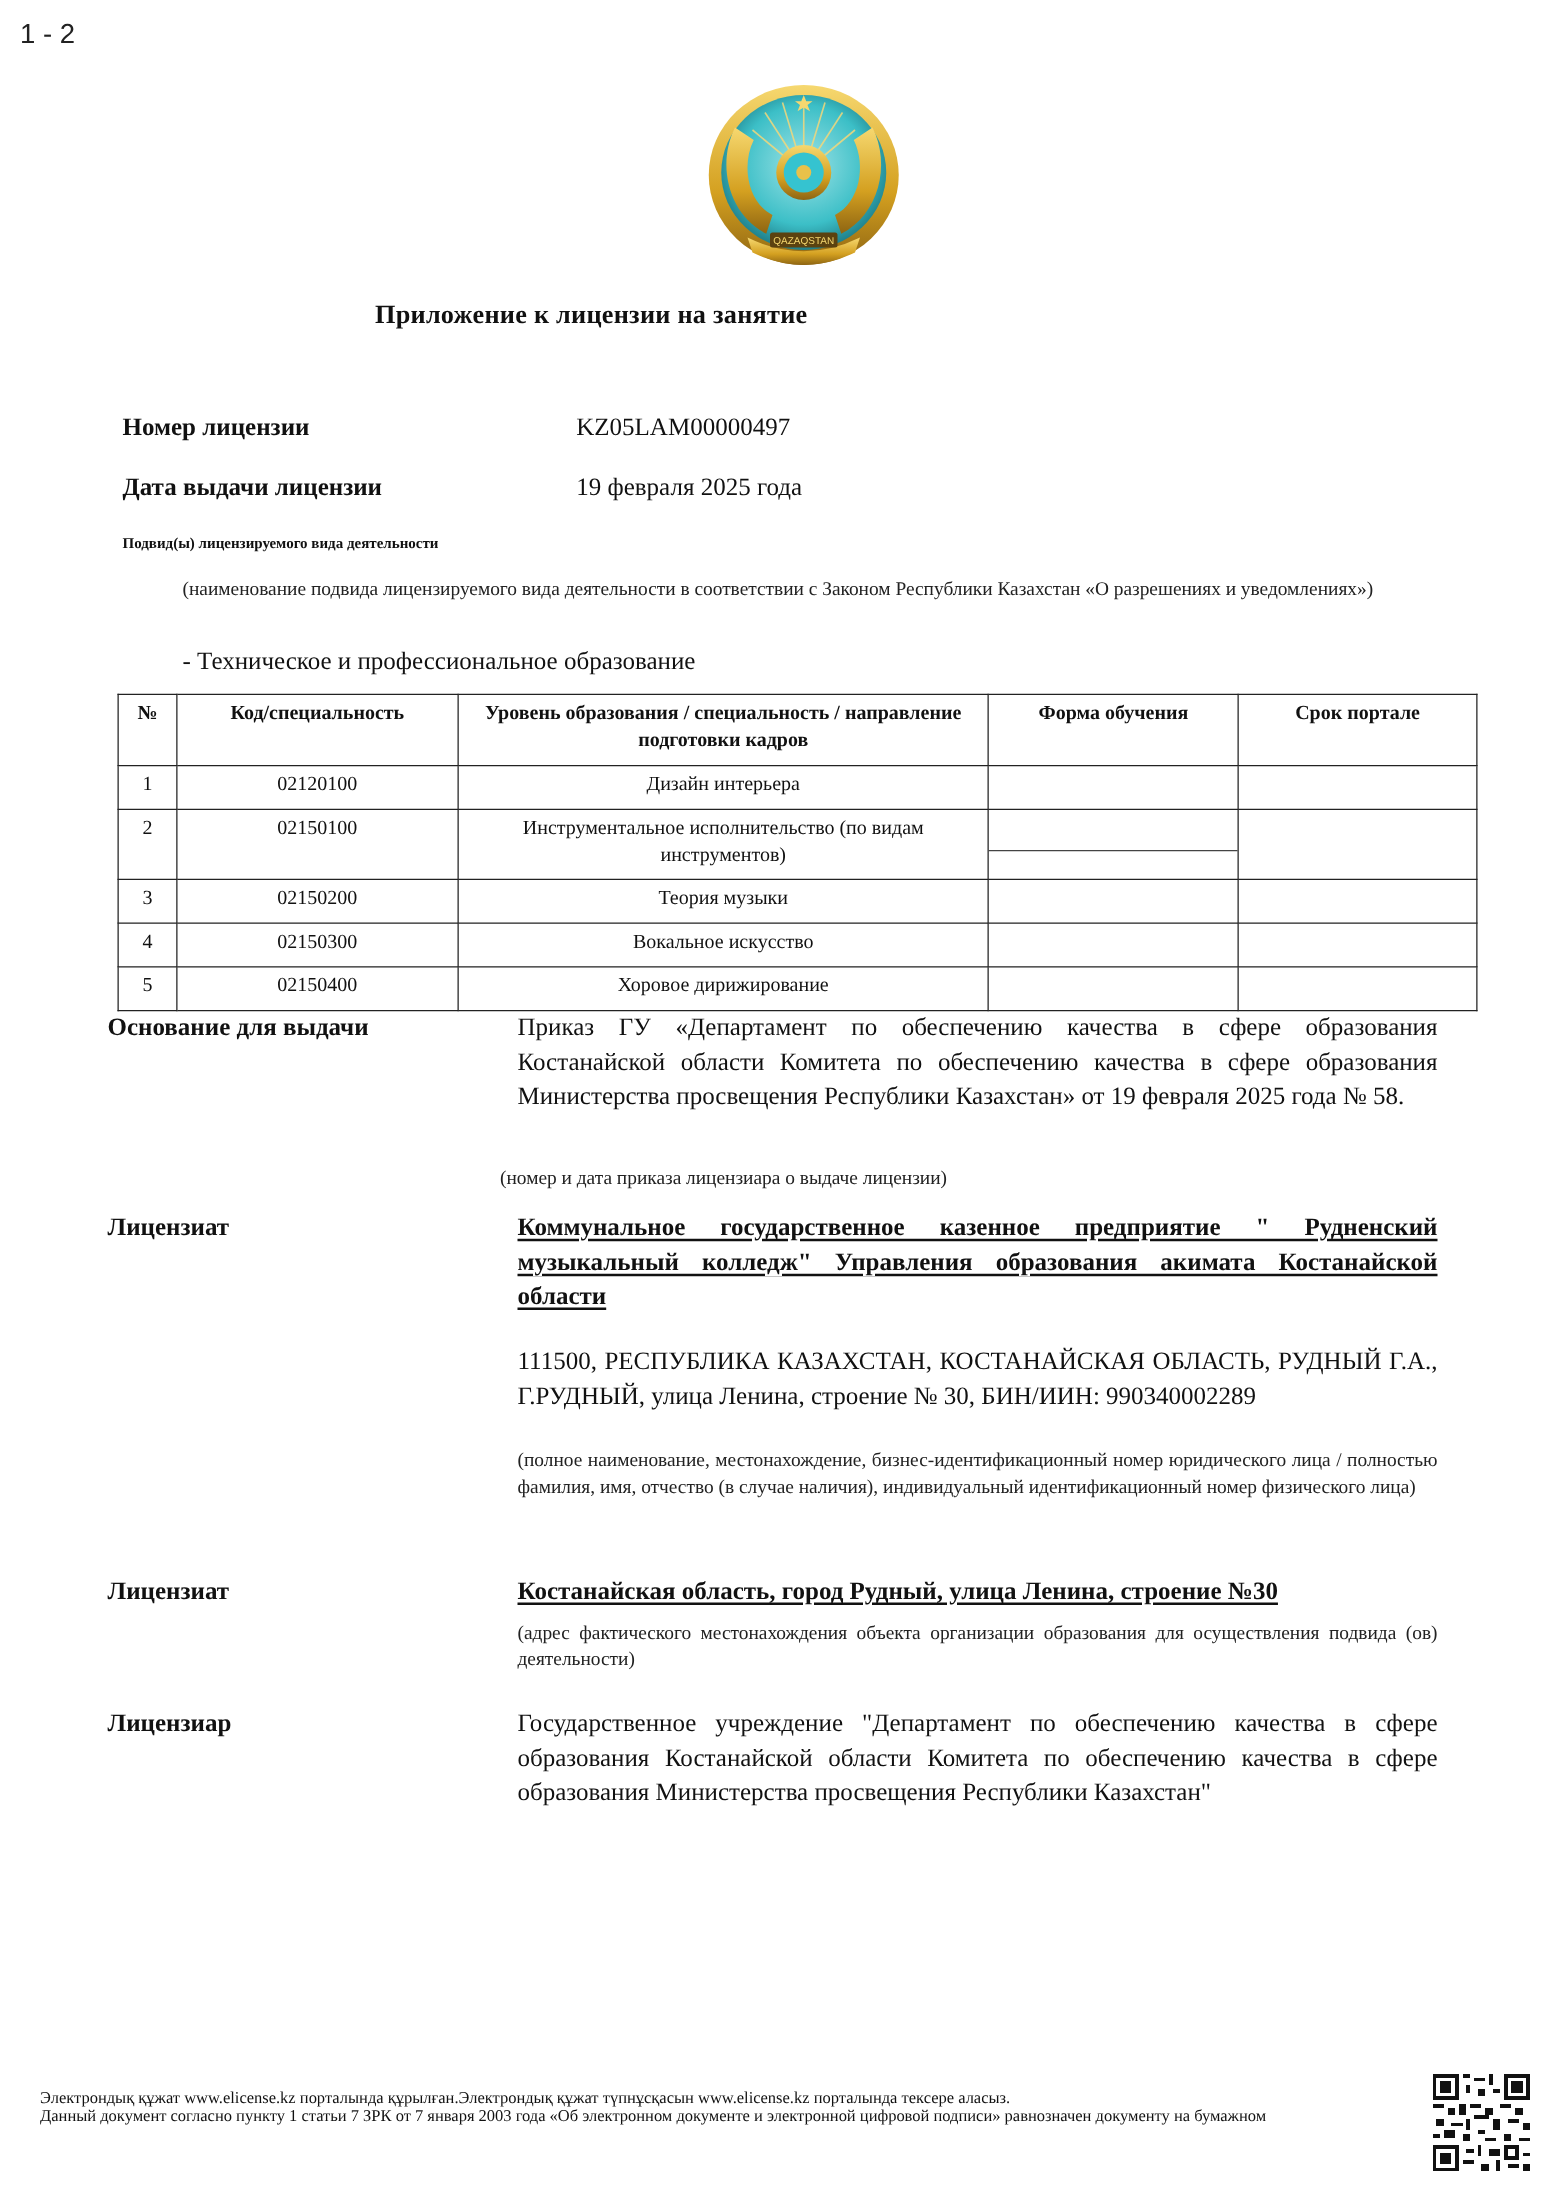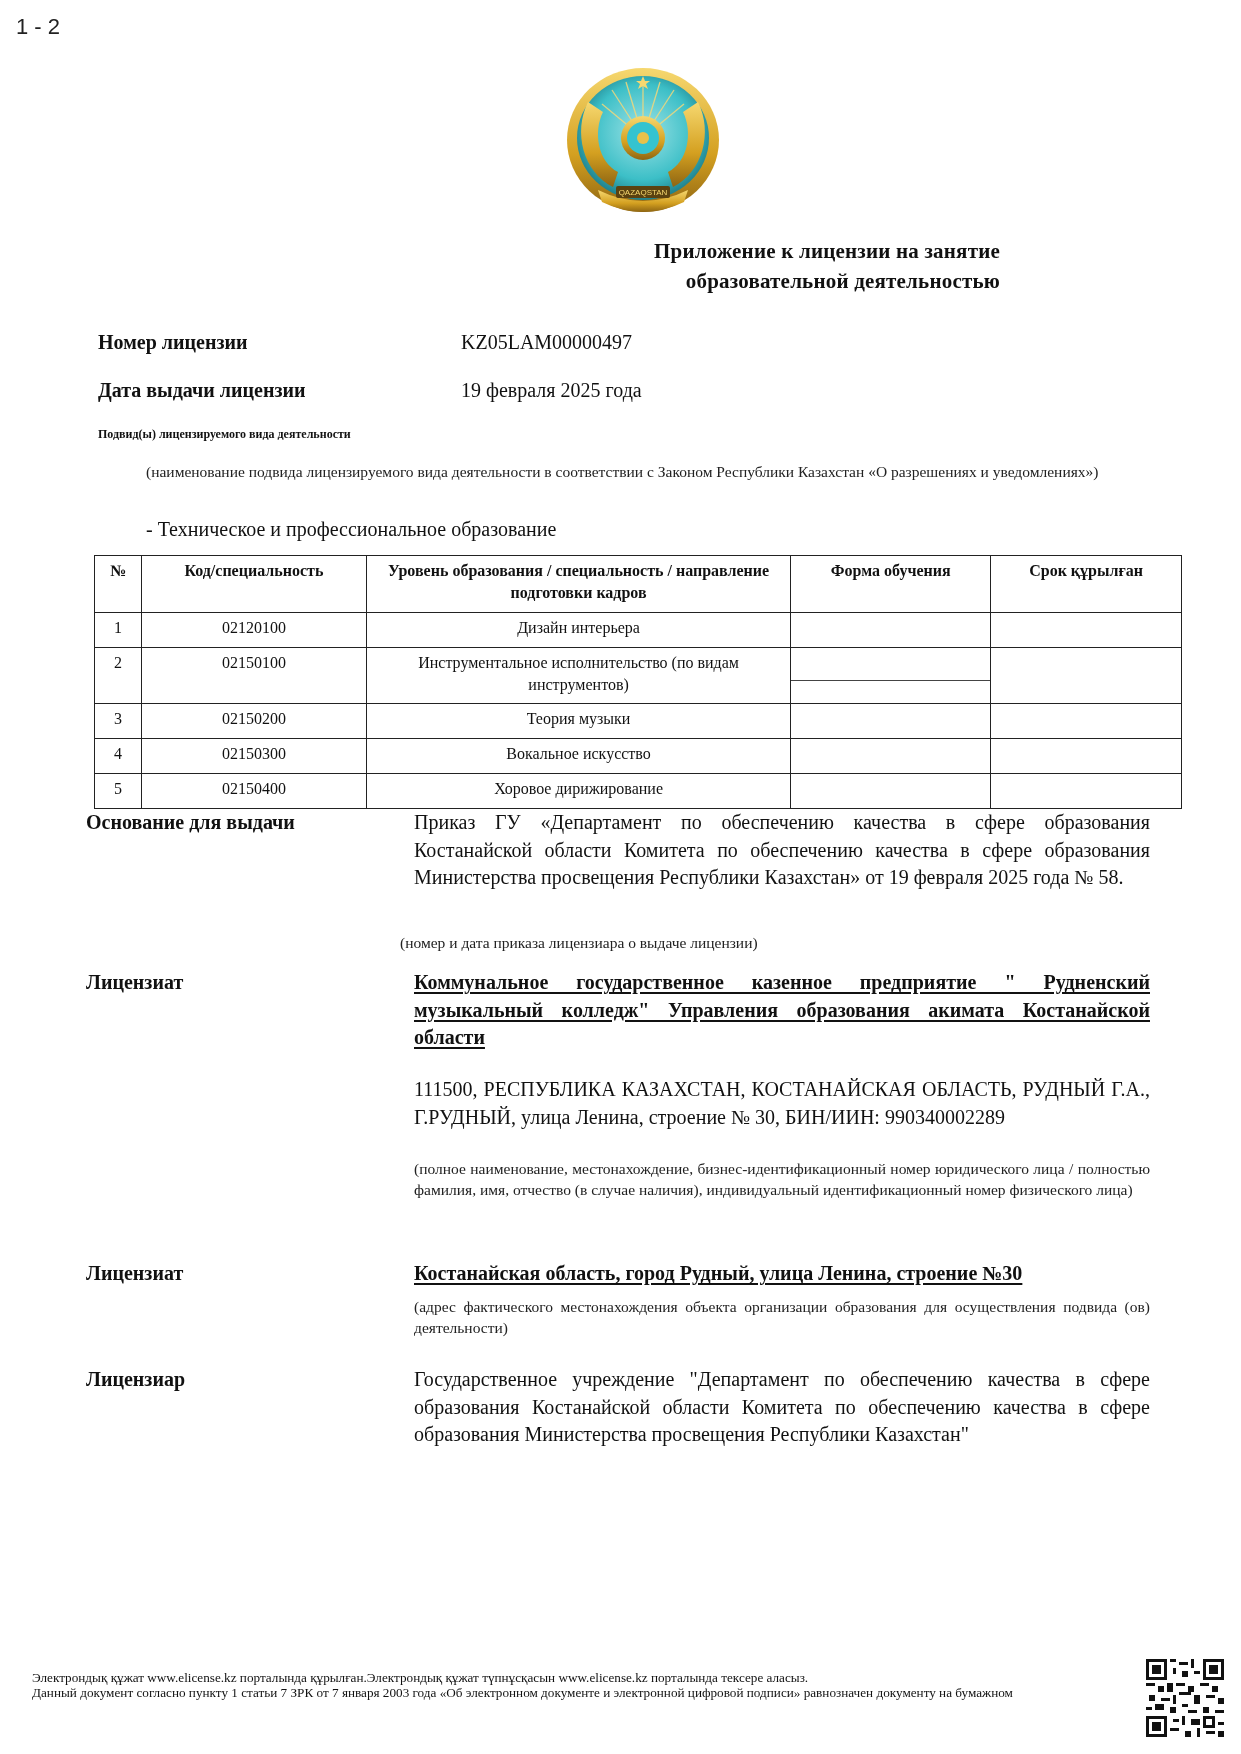--- a/index.html
+++ b/index.html
@@ -1,21 +1,21 @@
 <!DOCTYPE html>
 <html><head>
 <meta charset="utf-8">
 <style>
   * { box-sizing: border-box; margin: 0; padding: 0; }
   html, body { width: 1241px; height: 1754px; background: #ffffff; }
   body { position: relative; font-family: "Liberation Serif", serif; color: #111; overflow: hidden; }
   .abs { position: absolute; }
   .page-num { left: 16px; top: 14px; font-family: "Liberation Sans", sans-serif; font-size: 22px; color: #222; }
   .emblem { left: 558px; top: 62px; width: 170px; height: 160px; }
-  .title { left: 300px; width: 700px; text-align: right; font-weight: bold; font-size: 21px; line-height: 30px; top: 236px; letter-spacing: 0.2px; }
+  .title { left: 300px; width: 700px; text-align: left; font-weight: bold; font-size: 21px; line-height: 30px; top: 236px; letter-spacing: 0.2px; }
   .row-label { font-weight: bold; font-size: 20px; }
   .row-value { font-size: 20px; }
   .note { font-size: 15.5px; line-height: 21px; color: #222; }
   .section-head { font-weight: bold; font-size: 12px; }
   table.lic { position: absolute; left: 94px; top: 555px; width: 1088px; border-collapse: collapse; font-size: 16px; }
   table.lic td, table.lic th { border: 1.5px solid #222; text-align: center; vertical-align: top; padding: 4px 6px; }
   table.lic th { font-weight: bold; height: 57px; font-size: 16px; line-height: 22px; }
   table.lic td { height: 35px; line-height: 22px; }
   table.lic td.split-cell { padding: 0; height: 56px; }
   .split-cell .upper { height: 33px; border-bottom: 1.5px solid #444; }
@@ -63,21 +63,20 @@
     <circle cx="85" cy="76" r="6" fill="#e8c14a"></circle>
     <polygon points="85,14 87,19 92,19 88,22 90,27 85,24 80,27 82,22 78,19 83,19" fill="#f6d870"></polygon>
     <path d="M40 128 Q 85 150 130 128 L 126 140 Q 85 160 44 140 Z" fill="url(#gd)"></path>
     <rect x="58" y="124" width="54" height="12" rx="2" fill="#5b4210"></rect>
     <text x="85" y="133" font-size="8" text-anchor="middle" fill="#f6d870" font-family="Liberation Sans, sans-serif">QAZAQSTAN</text>
   </svg>
 </div>
 
 <div class="abs title">
   <div>Приложение к лицензии на занятие</div>
-  <div>образовательной деятельностью</div>
 </div>
 
 <div class="abs row-label" style="left:98px; top:331px;">Номер лицензии</div>
 <div class="abs row-value" style="left:461px; top:331px;">KZ05LAM00000497</div>
 <div class="abs row-label" style="left:98px; top:379px;">Дата выдачи лицензии</div>
 <div class="abs row-value" style="left:461px; top:379px;">19 февраля 2025 года</div>
 
 <div class="abs section-head" style="left:98px; top:427px;">Подвид(ы) лицензируемого вида деятельности</div>
 <div class="abs note" style="left:98px; top:461px; width:1060px;margin-left:48px;">(наименование подвида лицензируемого вида деятельности в соответствии с Законом Республики Казахстан «О разрешениях и уведомлениях»)</div>
 <div class="abs row-value" style="left:146px; top:518px;">- Техническое и профессиональное образование</div>
@@ -89,21 +88,21 @@
       <col style="width:425px">
       <col style="width:200px">
       <col style="width:191px">
   </colgroup>
   <thead>
     <tr>
       <th>№</th>
       <th>Код/специальность</th>
       <th>Уровень образования / специальность / направление подготовки кадров</th>
       <th>Форма обучения</th>
-      <th>Срок құрылған</th>
+      <th>Срок портале</th>
     </tr>
   </thead>
   <tbody>
     <tr>
       <td>1</td>
       <td>02120100</td>
       <td>Дизайн интерьера</td>
       <td></td>
       <td></td>
     </tr>

